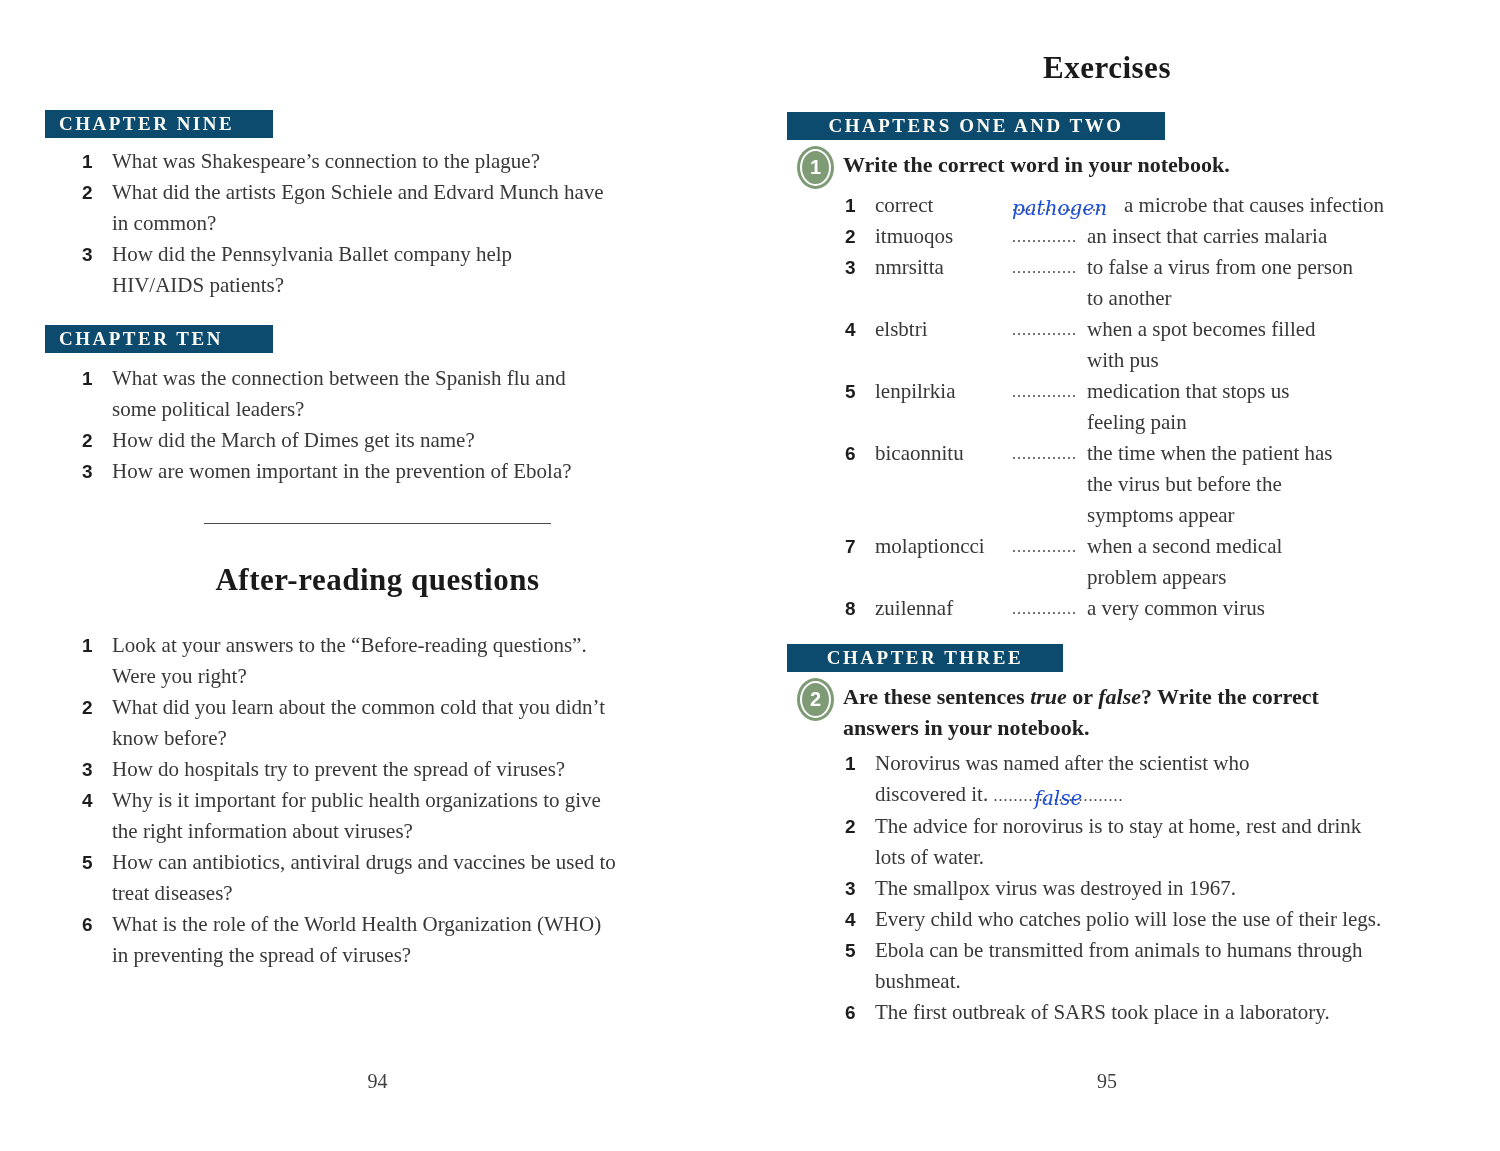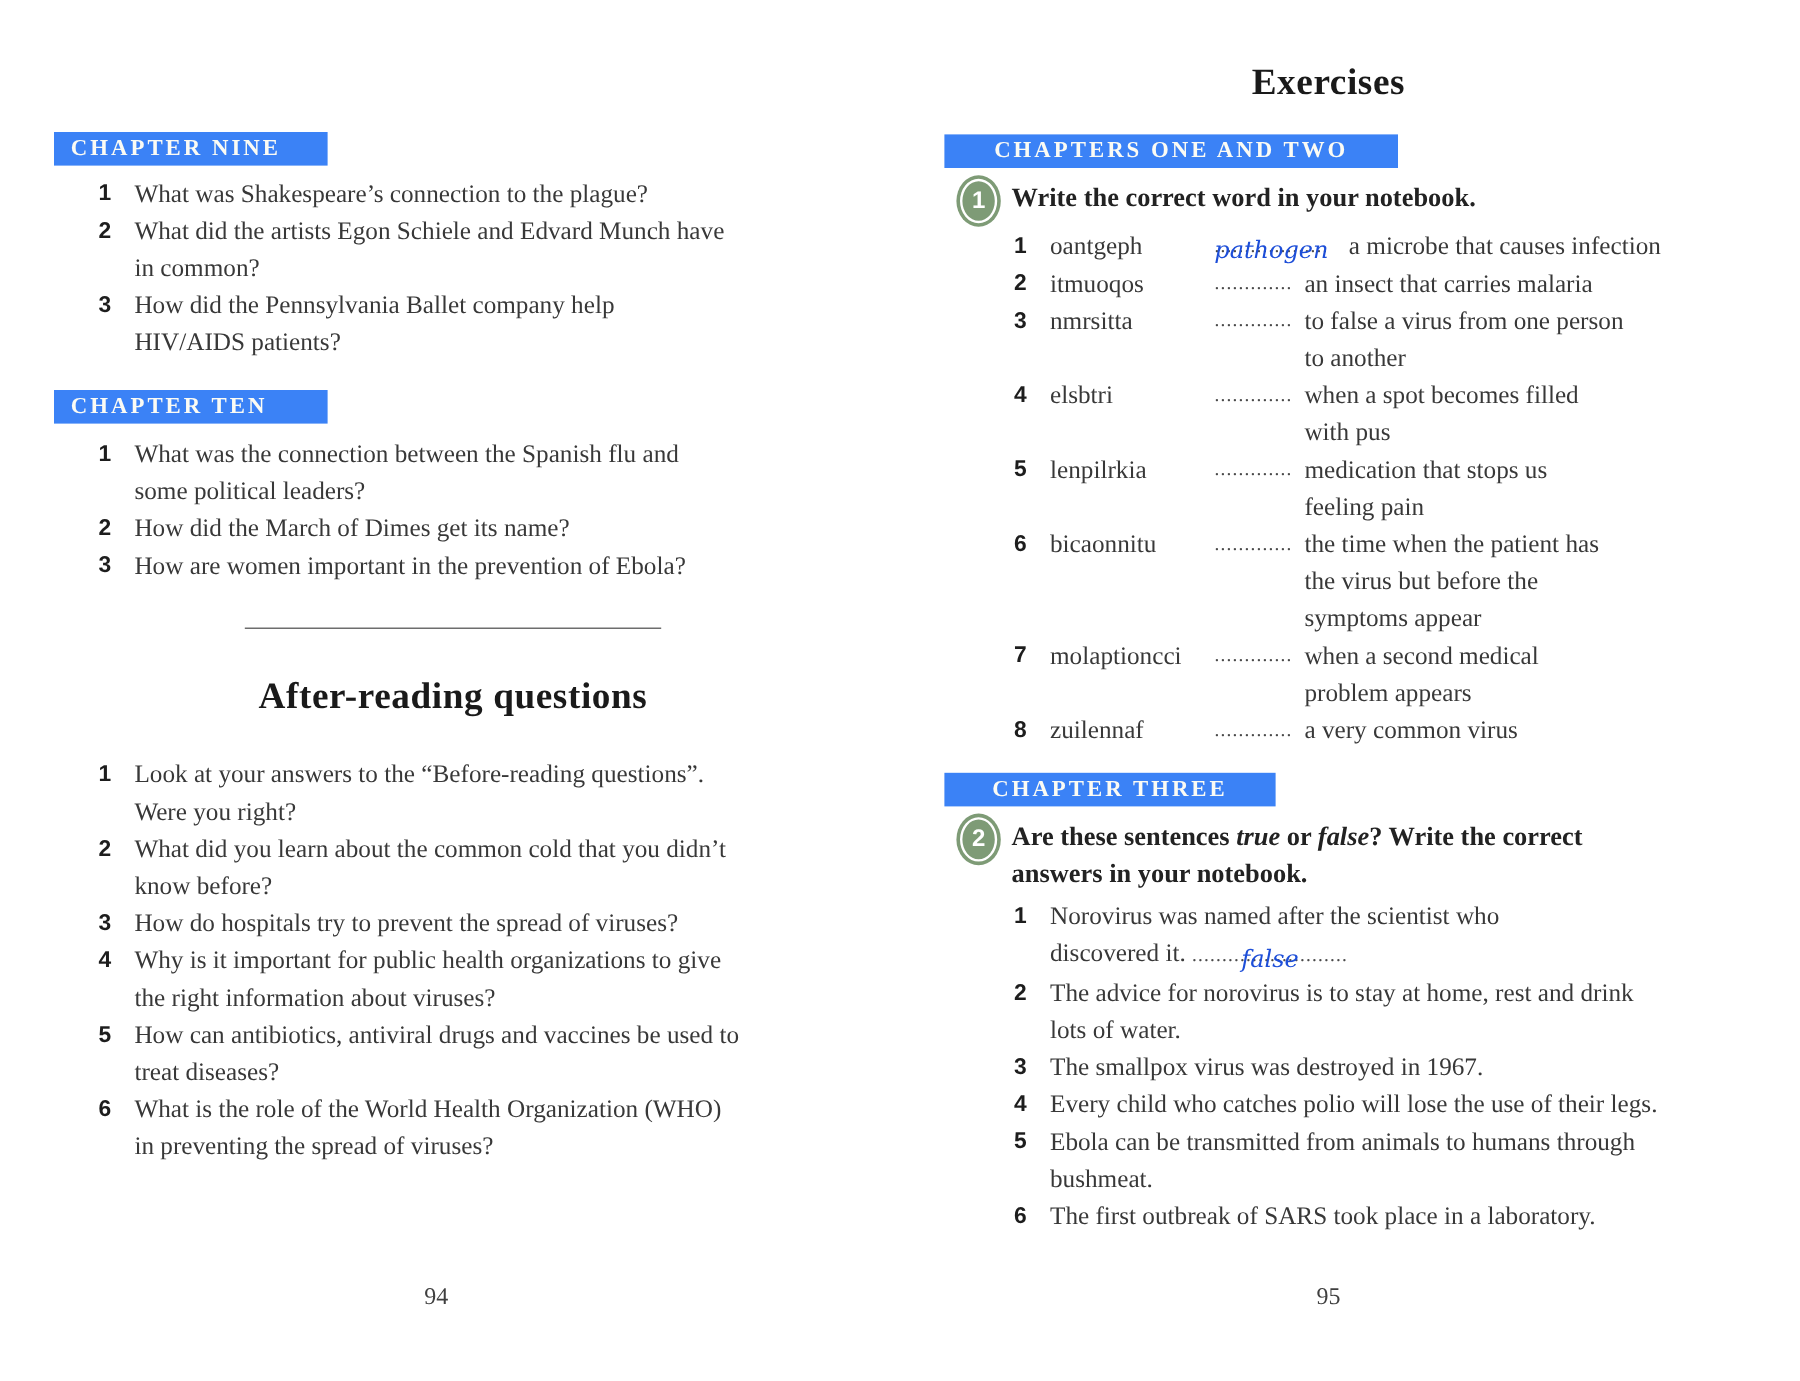--- a/index.html
+++ b/index.html
@@ -11,21 +11,21 @@
     font-family:"Liberation Serif", serif;
     color:#383838;
     overflow:hidden;
   }
   .page { position:absolute; }
   .page-left  { left:45px;  top:110px; width:665px; }
   .page-right { left:752px; top:50px;  width:710px; }
 
   
   .chapter-bar {
-    background:#3b82f6;
+    background:#0c4a6e;
     color:#fbfbf4;
     font-family:"Liberation Serif", serif;
     font-weight:bold;
     font-size:19px;
     letter-spacing:2.5px;
     height:28px;
     line-height:28px;
     white-space:nowrap;
   }
   .bar-left   { width:228px; padding-left:14px; }
@@ -151,21 +151,21 @@
     white-space:pre-line;
   }
 
   .page-number {
     position:absolute;
     top:1070px;
     text-align:center;
     font-size:20px;
     color:#3f3f3f;
   }
-  .pn-left  { left:31px;  width:665px; }
+  .pn-left  { left:45px;  width:665px; }
   .pn-right { left:752px; width:710px; }
 </style>
 </head>
 <body>
 
 <div class="spread">
 
   <div class="page page-left">
 
     <div class="chapter-bar bar-left">CHAPTER NINE</div>
@@ -247,21 +247,21 @@
     <div class="chapter-bar bar-wide">CHAPTERS ONE AND TWO</div>
 
     <div class="ex-header">
       <div class="badge">1</div>
       <div class="instruction">Write the correct word in your notebook.</div>
     </div>
 
     <div class="ex1-list">
       <div class="ex1-row">
         <span class="q-num">1</span>
-        <span class="word">oantgeph</span>
+        <span class="word">correct</span>
         <span class="mid mid-wide"><span class="fill fill-1"><span class="dotline"></span><span class="ans">pathogen</span></span></span>
         <span class="def">a microbe that causes infection</span>
       </div>
       <div class="ex1-row">
         <span class="q-num">2</span>
         <span class="word">itmuoqos</span>
         <span class="mid"><span class="dots dots-short"></span></span>
         <span class="def">an insect that carries malaria</span>
       </div>
       <div class="ex1-row">

